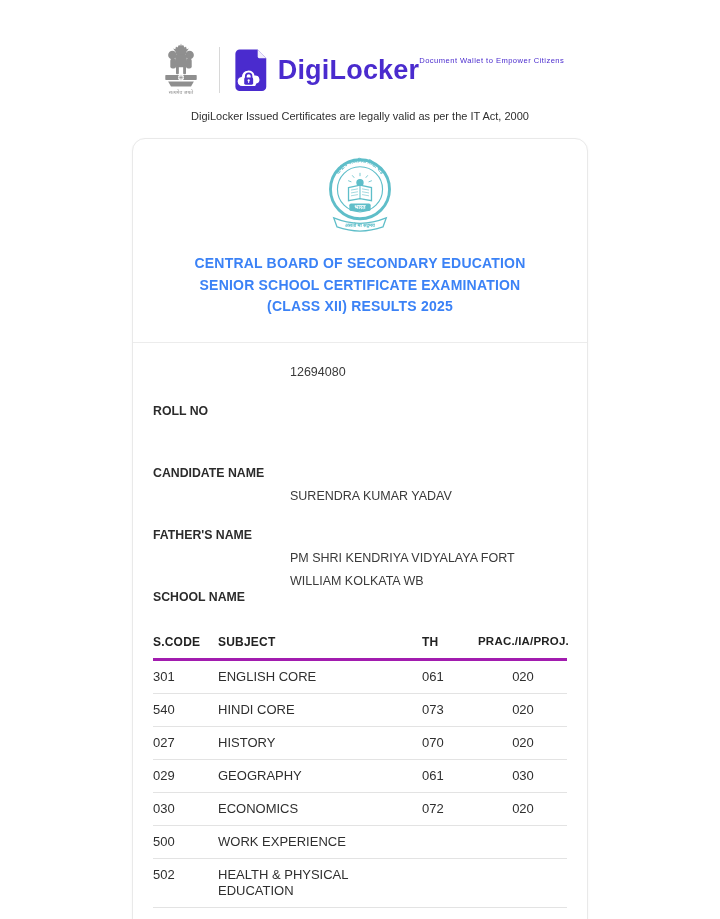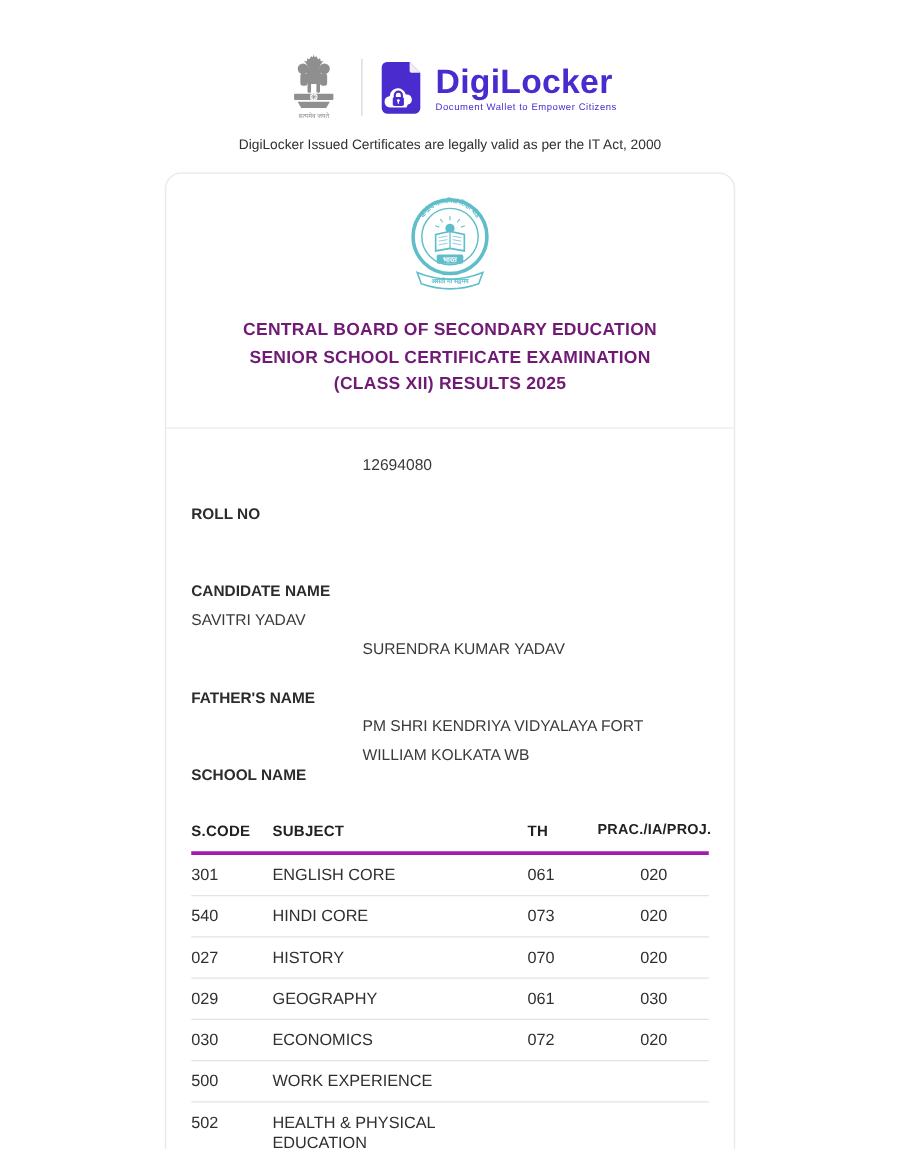--- a/index.html
+++ b/index.html
@@ -6,35 +6,35 @@
   html,body { width:720px; height:919px; background:#ffffff; overflow:hidden;
     font-family:"Liberation Sans","DejaVu Sans",sans-serif; }
   .page { width:720px; height:919px; position:relative; }
 
   
   .dl-header { display:flex; align-items:center; justify-content:center; gap:13px;
     padding-top:42px; }
   .emblem-wrap { display:flex; flex-direction:column; align-items:center; }
   .v-divider { width:1px; height:46px; background:#d8d8d8; }
   .dl-lockup { display:flex; align-items:center; gap:7px; }
-  .brand-text { display:flex; flex-direction:column; }
+  .brand-text { display:flex; flex-direction:row; }
   .brand-name { font-size:27px; font-weight:bold; color:#4A2BCE; letter-spacing:0.2px; line-height:30px; }
   .brand-tagline { font-size:7.6px; color:#4A2BCE; letter-spacing:0.45px; margin-top:1px; }
 
   .notice { text-align:center; font-size:11px; color:#2f2f2f; margin-top:12px; }
 
   
   .card { width:456px; margin:16px auto 0 auto; background:#fff;
     border:1px solid #e9e9e9; border-radius:13px;
     box-shadow:0 1px 3px rgba(0,0,0,0.04); padding:14px 0 46px 0; }
 
   .cbse-logo-wrap { display:flex; justify-content:center; }
 
   .cert-title { text-align:center; margin-top:16px; }
-  .cert-title div { font-size:14px; font-weight:bold; color:#701a75;
+  .cert-title div { font-size:14px; font-weight:bold; color:#3b82f6;
     line-height:21.5px; letter-spacing:0.2px; }
 
   .section-divider { border:none; border-top:1px solid #ececec; margin-top:24px; }
 
   
   .details { padding:18px 20px 0 20px; }
   .detail-row { display:grid; grid-template-columns:137px 1fr; }
   .d-label { font-size:12.3px; font-weight:bold; color:#2b2b2b; line-height:23px;margin-top:39px; }
   .d-value { font-size:12.5px; color:#3a3a3a; line-height:23px; max-width:282px; }
 
@@ -170,21 +170,20 @@
 
     <div class="details" id="details-rows">
         <div class="detail-row">
           <div class="d-label">ROLL NO</div>
           <div class="d-value">12694080</div>
         </div>
         <div class="detail-row">
           <div class="d-label">CANDIDATE NAME</div>
         </div>
         <div class="detail-row">
-          <div class="d-value">SAVITRI YADAV</div>
         </div>
         <div class="detail-row">
           <div class="d-label">FATHER'S NAME</div>
           <div class="d-value">SURENDRA KUMAR YADAV</div>
         </div>
         <div class="detail-row">
           <div class="d-label">SCHOOL NAME</div>
           <div class="d-value">PM SHRI KENDRIYA VIDYALAYA FORT WILLIAM KOLKATA WB</div>
         </div>
       </div>

